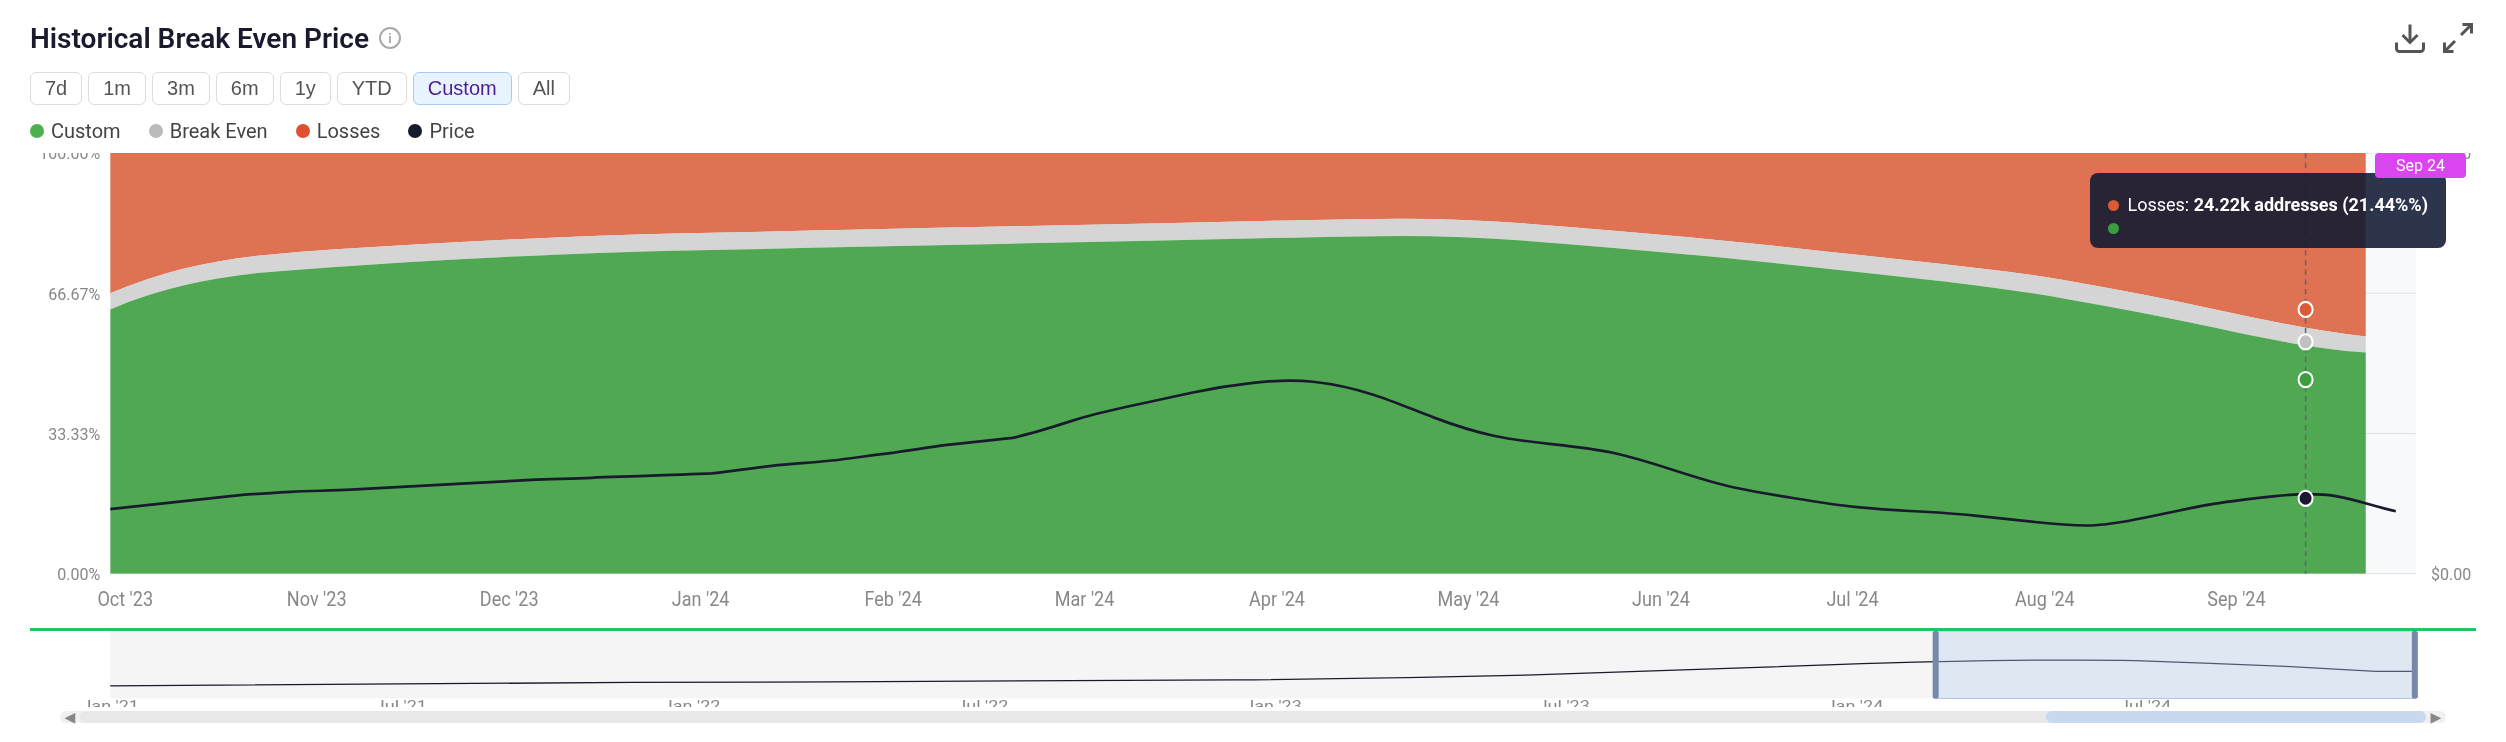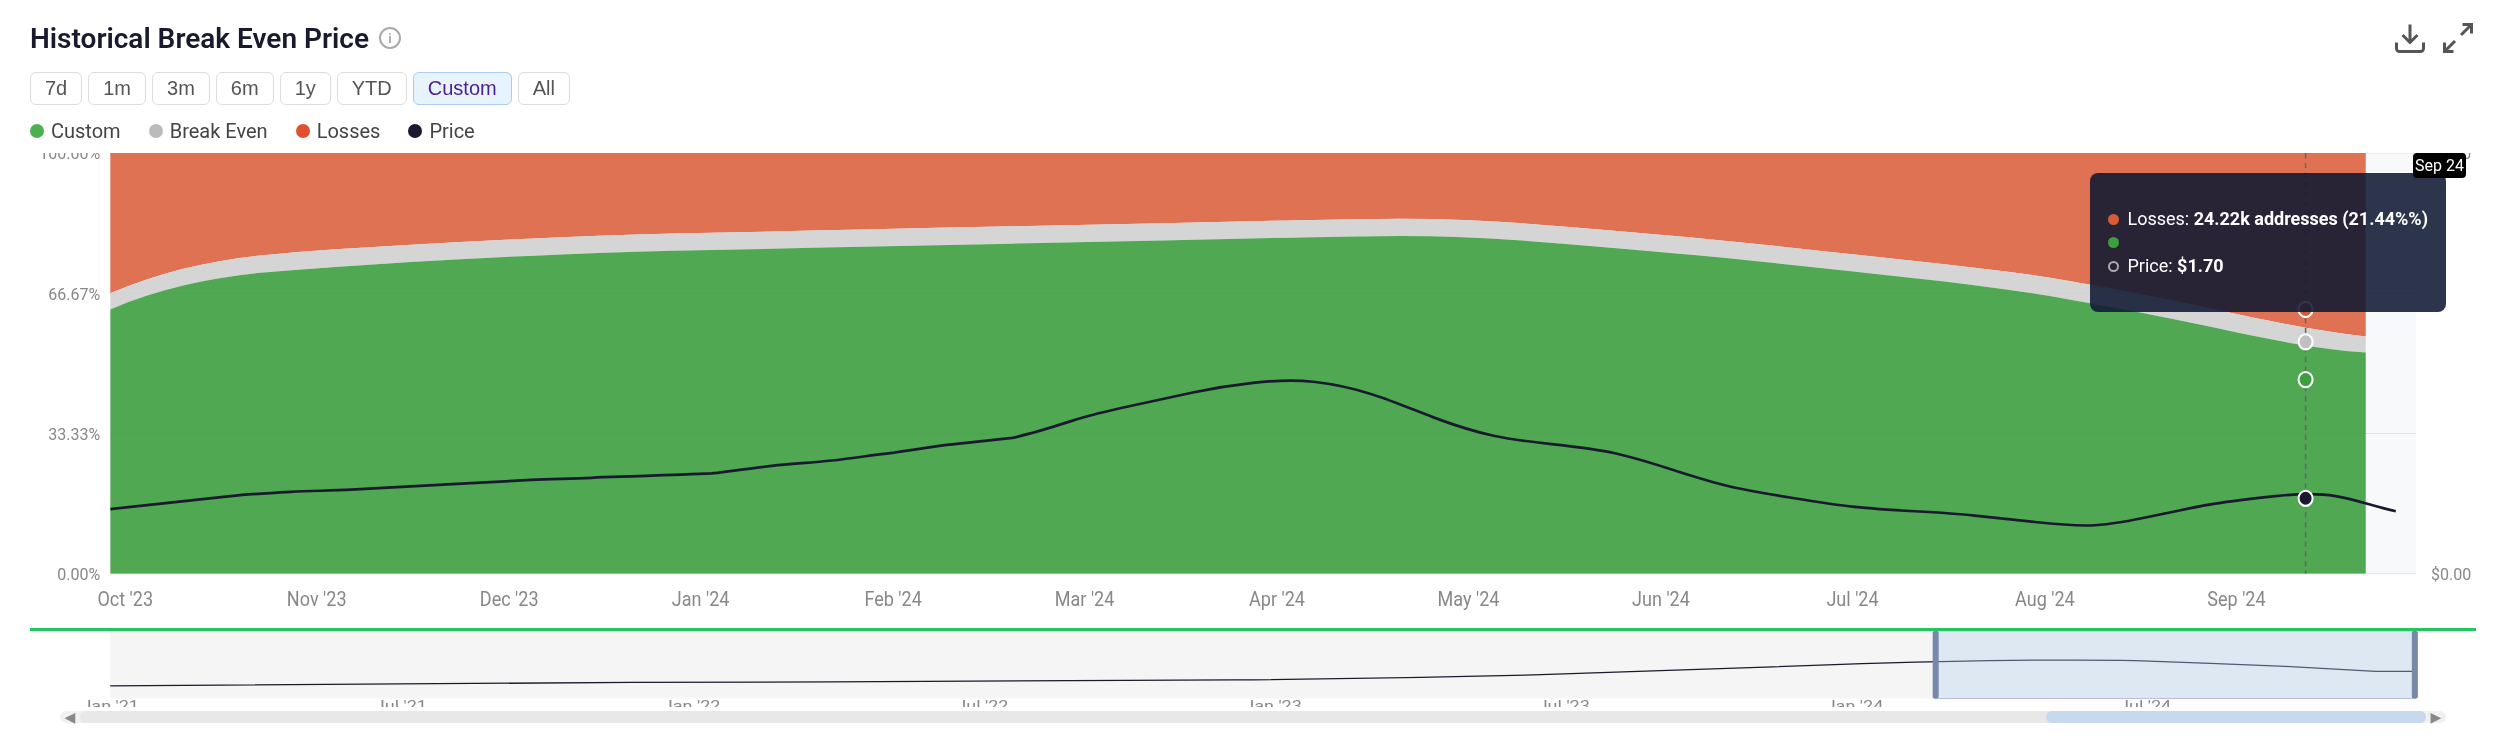--- a/index.html
+++ b/index.html
@@ -132,21 +132,21 @@
       font-size: 16px;
       fill: #888;
     }
     
     .tooltip-box {
       position: absolute;
       right: 30px;
       top: 20px;
       background: rgba(15, 25, 50, 0.88);
       border-radius: 8px;
-      padding: 28px 18px;
+      padding: 14px 18px;
       color: #fff;
       font-size: 18px;
       line-height: 2;
       pointer-events: none;
       min-width: 340px;
     }
     .tooltip-row {
       display: flex;
       align-items: center;
       gap: 8px;
@@ -154,24 +154,24 @@
     .tooltip-dot {
       width: 11px;
       height: 11px;
       border-radius: 50%;
       flex-shrink: 0;
     }
     .date-badge {
       position: absolute;
       right: 10px;
       top: 0;
-      background: #000000;
+      background: #d946ef;
       color: #fff;
       font-size: 16px;
-      padding: 3px 2px;
+      padding: 3px 21px;
       border-radius: 4px;
     }
     .scrollbar-area {
       height: 12px;
       background: #f0f0f0;
       border-radius: 6px;
       margin-top: 4px;
       position: relative;
       display: flex;
       align-items: center;
@@ -420,24 +420,20 @@
 
       
       <div class="tooltip-box">
         <div class="tooltip-row">
           <div class="tooltip-dot" style="background:#d95a35;"></div>
           <span>Losses: <strong>24.22k addresses (21.44%%)</strong></span>
         </div>
         <div class="tooltip-row">
           <div class="tooltip-dot" style="background:#3d9e40;"></div>
         </div>
-        <div class="tooltip-row">
-          <div class="tooltip-dot" style="background:transparent; border: 2px solid #aaa;"></div>
-          <span>Price: <strong>$1.70</strong></span>
-        </div>
       </div>
 
       
       <div class="date-badge">Sep 24</div>
     </div>
 
     <div class="mini-chart" style="position:relative; overflow:hidden;">
       <svg viewBox="0 0 2440 90" preserveAspectRatio="none" style="width:100%;height:75%;">
         <rect x="80" y="0" width="2300" height="80" fill="#f5f5f5"></rect>
 

